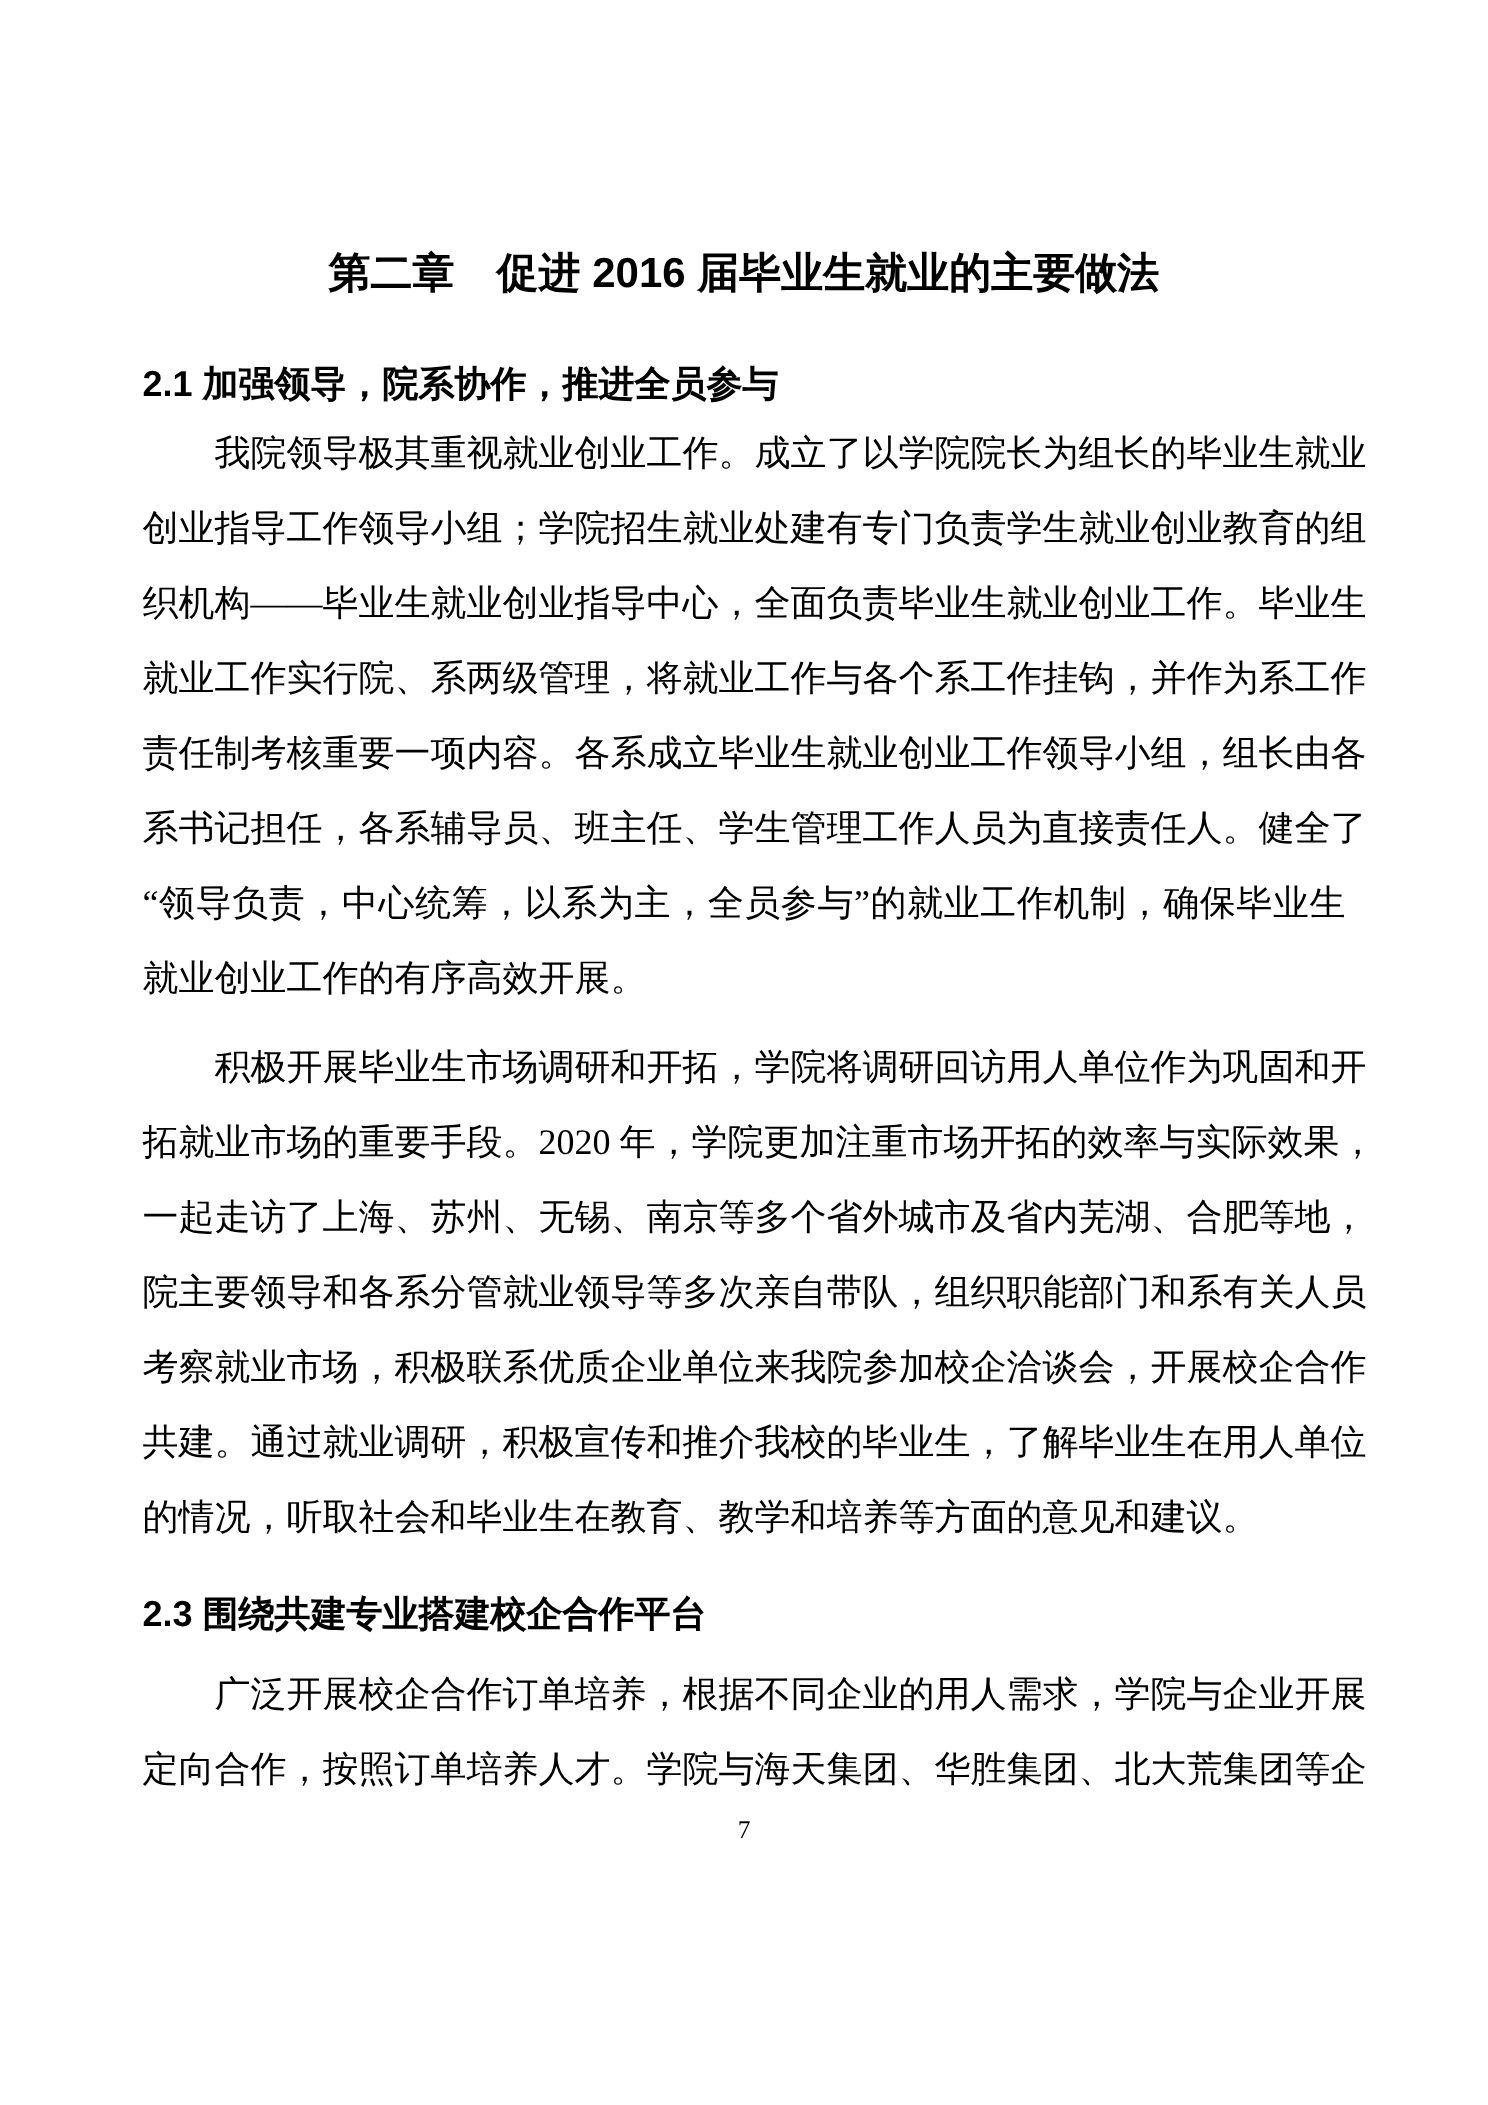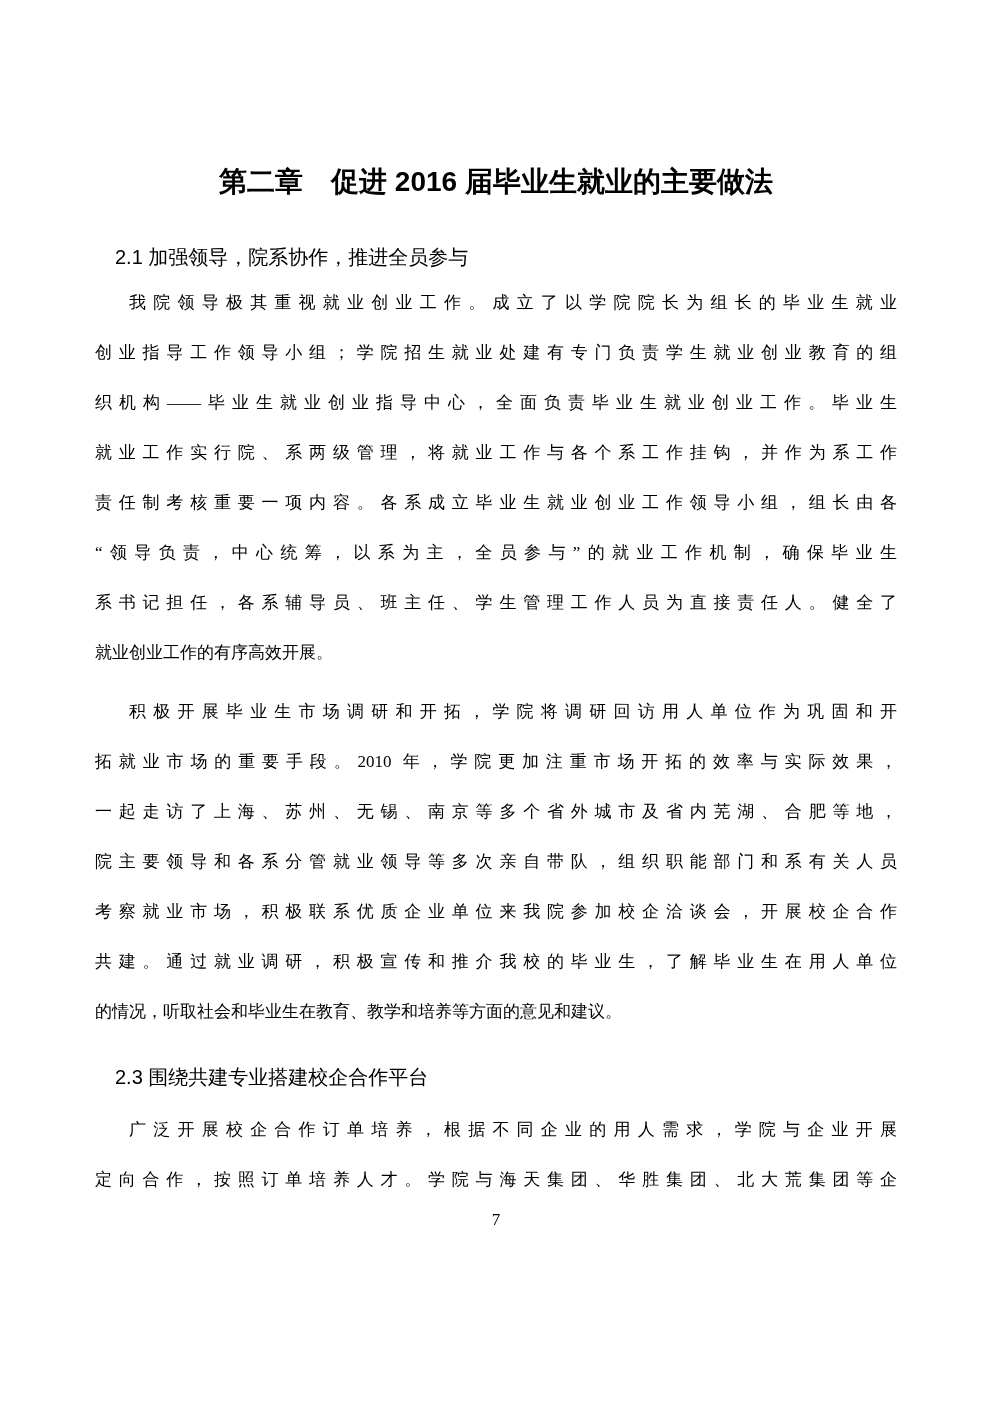--- a/index.html
+++ b/index.html
@@ -26,37 +26,36 @@
     height: 40px;
     line-height: 40px;
     text-align: center;
     font-family: "Liberation Sans", "DejaVu Sans", sans-serif;
     font-weight: bold;
     font-size: 28px;
     white-space: nowrap;
   }
   .section-heading {
     font-family: "Liberation Sans", "DejaVu Sans", sans-serif;
-    font-weight: normal;
-    font-size: 20px;
+    font-weight: bold;
+    font-size: 24px;
     height: 36px;
     line-height: 36px;
     white-space: nowrap;
-    margin-left: 20px;
   }
   .heading-1 { margin-top: 37px; }
   .heading-2 { margin-top: 39px; }
   .heading-3 { margin-top: 22px; }
   .para { margin: 0; }
   .para-1 { margin-top: 3px; }
   .para-2 { margin-top: 9px; }
   .para-3 { margin-top: 10px; }
   .line {
     font-family: "Liberation Serif", "DejaVu Serif", serif;
-    font-size: 17px;
+    font-size: 24px;
     height: 50px;
     line-height: 50px;
     text-align: justify;
     text-align-last: justify;
     text-justify: inter-character;
     white-space: nowrap;
   }
   .line.first { text-indent: 2em; }
   .line.last {
     text-align-last: left;
@@ -78,28 +77,28 @@
 
     <div class="doc-title">第二章　促进 2016 届毕业生就业的主要做法</div>
 
     <div class="section-heading heading-1">2.1 加强领导，院系协作，推进全员参与</div>
     <div class="para para-1">
       <div class="line first">我院领导极其重视就业创业工作。成立了以学院院长为组长的毕业生就业</div>
       <div class="line">创业指导工作领导小组；学院招生就业处建有专门负责学生就业创业教育的组</div>
       <div class="line">织机构——毕业生就业创业指导中心，全面负责毕业生就业创业工作。毕业生</div>
       <div class="line">就业工作实行院、系两级管理，将就业工作与各个系工作挂钩，并作为系工作</div>
       <div class="line">责任制考核重要一项内容。各系成立毕业生就业创业工作领导小组，组长由各</div>
+      <div class="line">系书记担任，各系辅导员、班主任、学生管理工作人员为直接责任人。健全了</div>
       <div class="line">“领导负责，中心统筹，以系为主，全员参与”的就业工作机制，确保毕业生</div>
-      <div class="line">系书记担任，各系辅导员、班主任、学生管理工作人员为直接责任人。健全了</div>
       <div class="line last">就业创业工作的有序高效开展。</div>
     </div>
 
     <div class="para para-2">
       <div class="line first">积极开展毕业生市场调研和开拓，学院将调研回访用人单位作为巩固和开</div>
-      <div class="line">拓就业市场的重要手段。2010 年，学院更加注重市场开拓的效率与实际效果，</div>
+      <div class="line">拓就业市场的重要手段。2020 年，学院更加注重市场开拓的效率与实际效果，</div>
       <div class="line">一起走访了上海、苏州、无锡、南京等多个省外城市及省内芜湖、合肥等地，</div>
       <div class="line">院主要领导和各系分管就业领导等多次亲自带队，组织职能部门和系有关人员</div>
       <div class="line">考察就业市场，积极联系优质企业单位来我院参加校企洽谈会，开展校企合作</div>
       <div class="line">共建。通过就业调研，积极宣传和推介我校的毕业生，了解毕业生在用人单位</div>
       <div class="line last">的情况，听取社会和毕业生在教育、教学和培养等方面的意见和建议。</div>
     </div>
 
     <div class="section-heading heading-3">2.3 围绕共建专业搭建校企合作平台</div>
     <div class="para para-3">
       <div class="line first">广泛开展校企合作订单培养，根据不同企业的用人需求，学院与企业开展</div>

